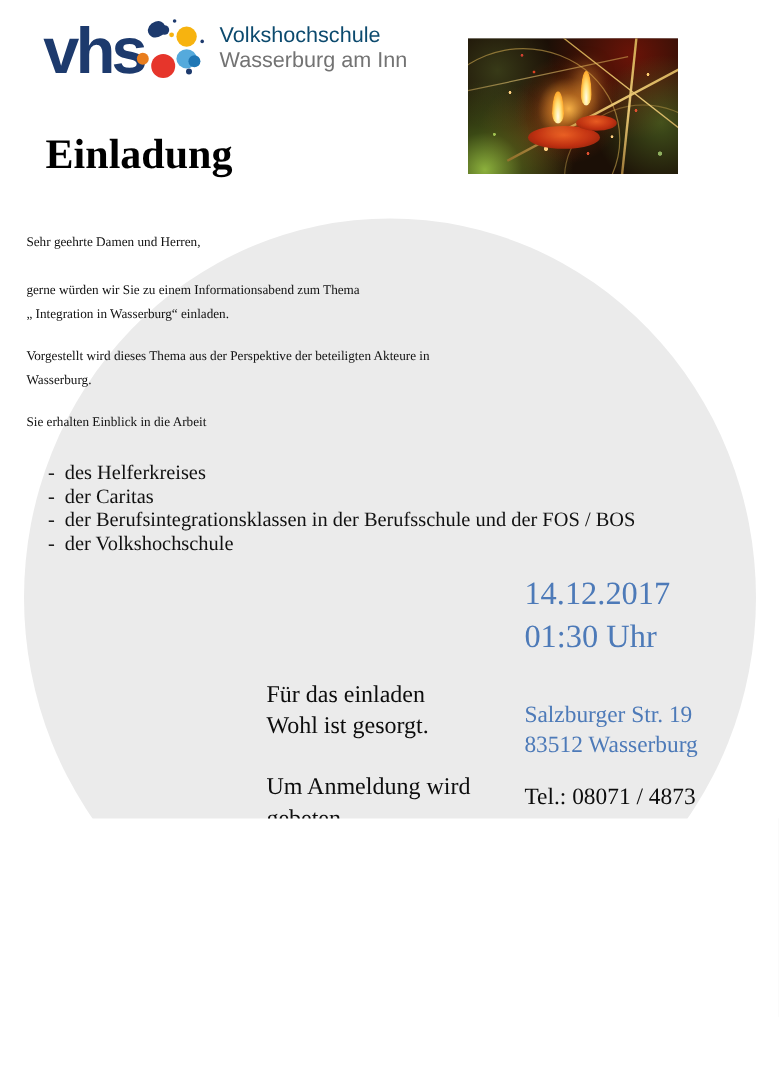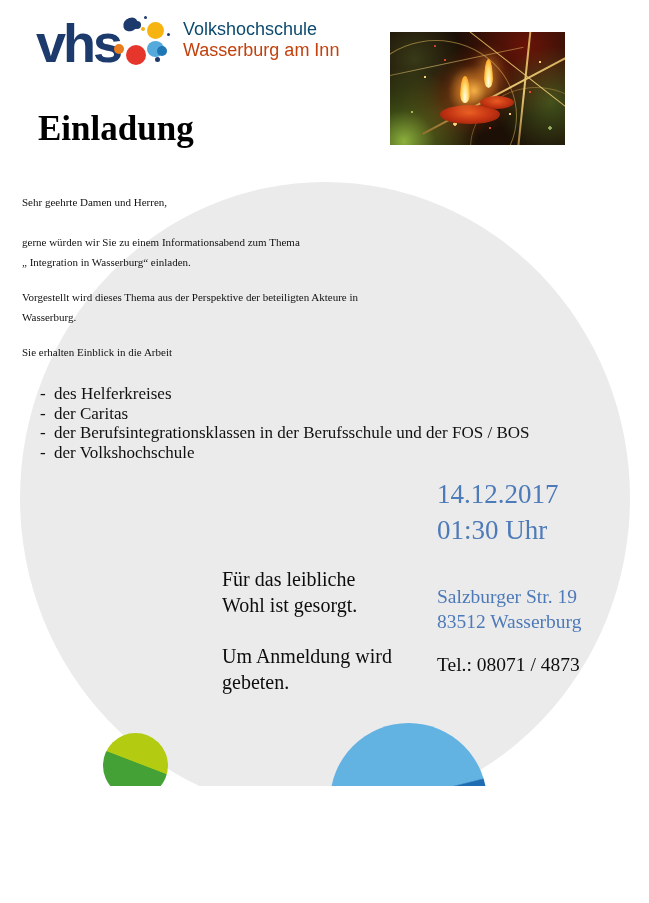--- a/index.html
+++ b/index.html
@@ -1,18 +1,18 @@
 <!DOCTYPE html>
 <html><head>
 <meta charset="utf-8">
 <style>
   html,body{margin:0;padding:0;}
   body{background:#fff;}
   .page{
-    position:relative;width:649px;height:786px;margin:0 auto;
+    position:relative;width:649px;height:682px;margin:0 auto;
     background:#fff;overflow:hidden;
     font-family:"Liberation Serif", serif;color:#111;
   }
   
   .gray-ellipse{
     position:absolute;left:20px;top:182px;width:610px;height:632px;
     border-radius:50%;background:#ebebeb;z-index:0;
   }
   .layer{position:absolute;z-index:1;}
 
@@ -30,21 +30,21 @@
   .d-yellow-s{left:22px;top:11px;width:4px;height:4px;background:#f7b30f;}
   .d-navy-t1{left:25px;top:0px;width:3px;height:3px;background:#1d3a6d;}
   .d-navy-t2{left:48px;top:17px;width:3px;height:3px;background:#1d3a6d;}
   .d-orange{left:-5px;top:28px;width:10px;height:10px;background:#e97d1d;}
   .d-red{left:7px;top:29px;width:20px;height:20px;background:#e6352b;}
   .d-lblue{left:28px;top:25px;width:17px;height:16px;background:#55aadc;}
   .d-mblue{left:38px;top:30px;width:10px;height:10px;background:#1f77b5;}
   .d-navy-b{left:36px;top:41px;width:5px;height:5px;background:#1d3a6d;}
   .logo-text{left:183px;top:19px;font-family:"Liberation Sans", sans-serif;font-size:18px;line-height:21px;}
   .logo-line1{color:#0c4a6e;}
-  .logo-line2{color:#c2410c;}
+  .logo-line2{color:#737373;}
 
   
   .candle-img{
     left:390px;top:32px;width:175px;height:113px;overflow:hidden;
     background:
       radial-gradient(2px 2px at 35px 45px,#ffd080 50%,transparent 70%),
       radial-gradient(2px 2px at 55px 28px,#e04020 50%,transparent 70%),
       radial-gradient(2px 2px at 120px 82px,#ffd080 50%,transparent 70%),
       radial-gradient(2px 2px at 150px 30px,#ffcf70 50%,transparent 70%),
       radial-gradient(2px 2px at 100px 96px,#e05030 50%,transparent 70%),
@@ -179,21 +179,21 @@
       <span class="b-dash">-</span>
       <span>der Berufsintegrationsklassen in der Berufsschule und der FOS / BOS</span>
     </div>
     <div class="b-row">
       <span class="b-dash">-</span>
       <span>der Volkshochschule</span>
     </div>
   </div>
 
   <div class="layer note note2">
-    <div>Für das leibliche</div>
+    <div>Für das einladen</div>
     <div>Wohl ist gesorgt.</div>
   </div>
   <div class="layer note note3">
     <div>Um Anmeldung wird</div>
     <div>gebeten.</div>
   </div>
 
   <div class="layer datetime">
     <div>14.12.2017</div>
     <div>01:30 Uhr</div>

